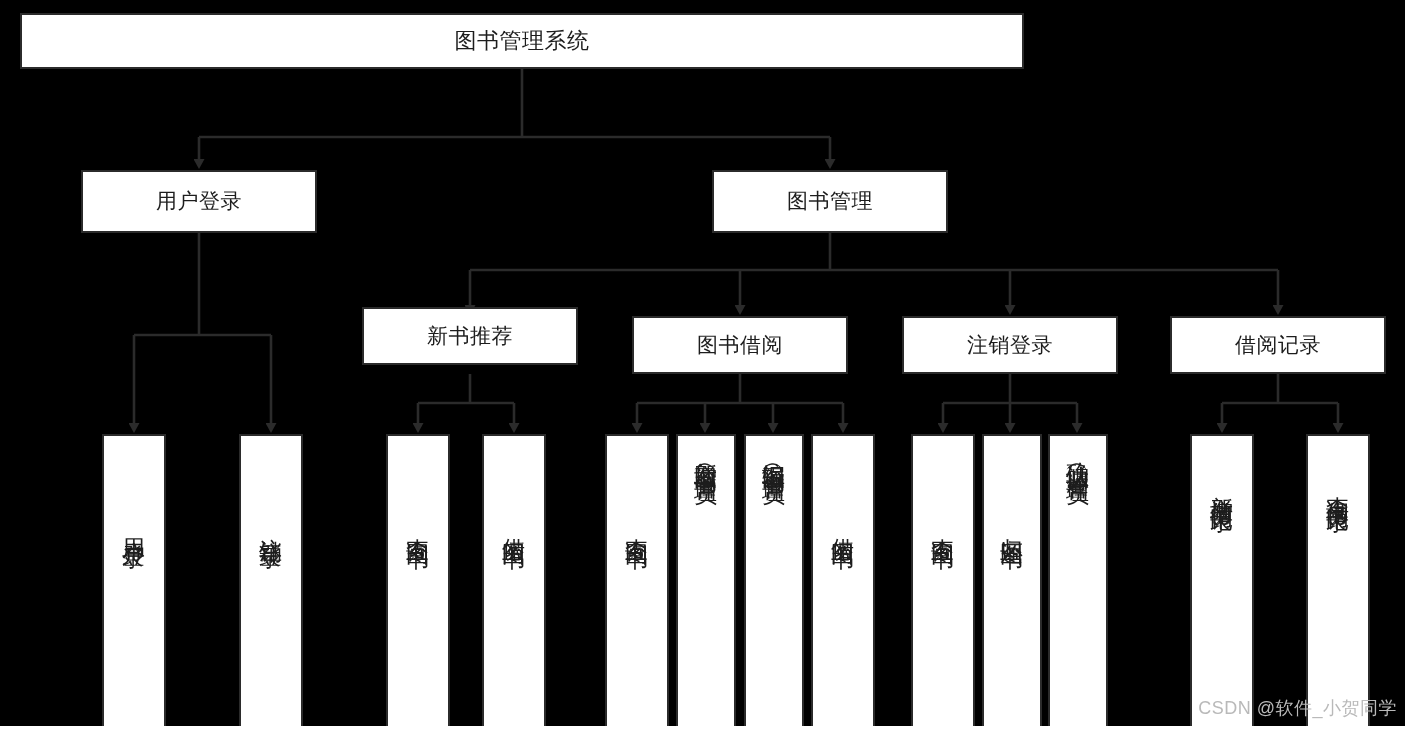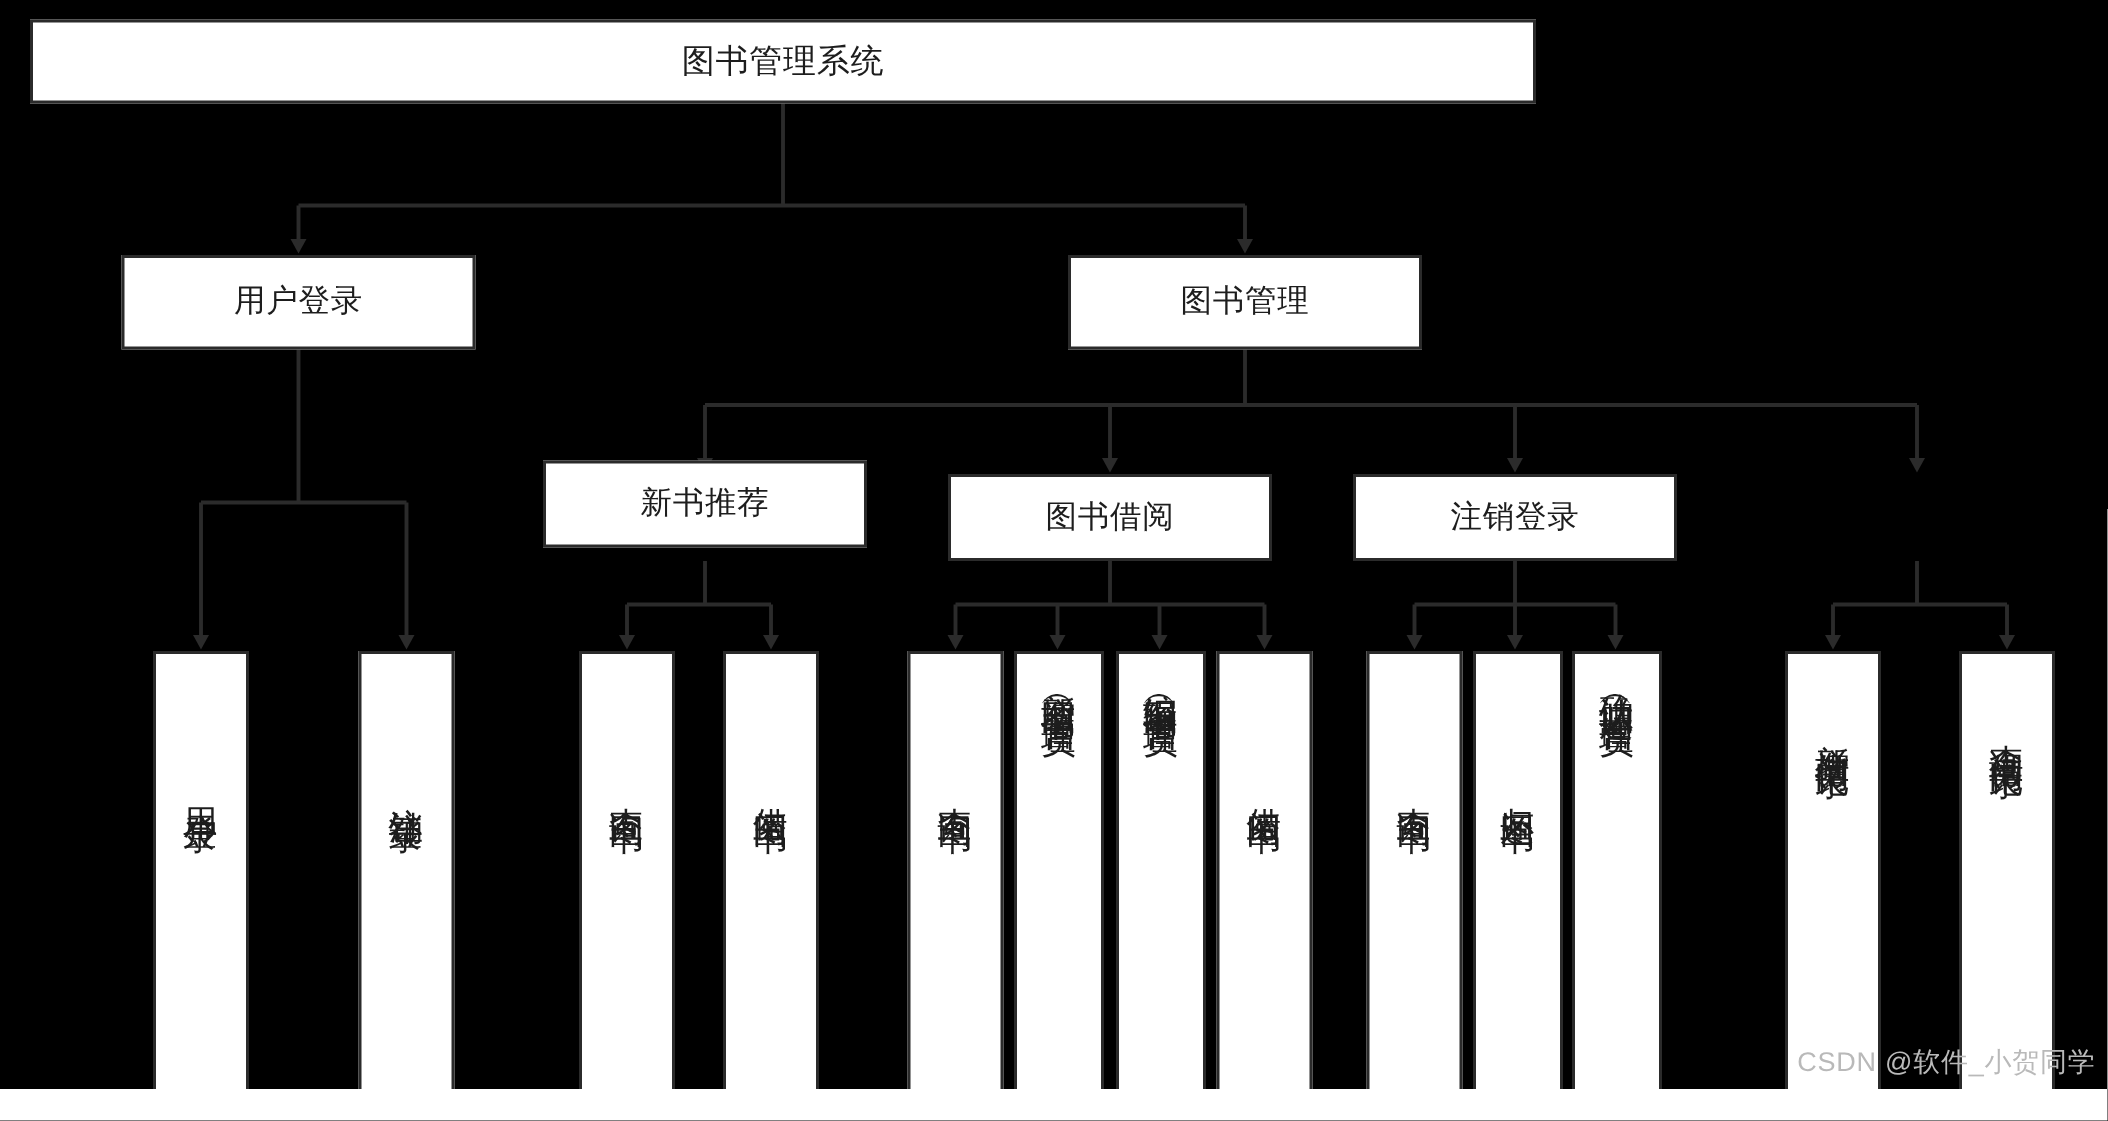--- a/index.html
+++ b/index.html
@@ -139,20 +139,23 @@
 
   <div class="node horiz" style="left:362px; top:307px; width:216px; height:58px;">
     <span class="label">新书推荐</span>
   </div>
   <div class="node horiz" style="left:632px; top:316px; width:216px; height:58px;">
     <span class="label">图书借阅</span>
   </div>
   <div class="node horiz" style="left:902px; top:316px; width:216px; height:58px;">
     <span class="label">注销登录</span>
   </div>
+  <div class="node horiz" style="left:1170px; top:316px; width:216px; height:58px;">
+    <span class="label">借阅记录</span>
+  </div>
 
   <div class="node vert" style="left:102px; top:434px; width:64px; height:301px; padding-top:84px;">
     <span class="label">用户登录</span>
   </div>
   <div class="node vert" style="left:239px; top:434px; width:64px; height:301px; padding-top:84px;">
     <span class="label">注销登录</span>
   </div>
 
   <div class="node vert" style="left:386px; top:434px; width:64px; height:301px; padding-top:84px;">
     <span class="label">查询图书</span>

